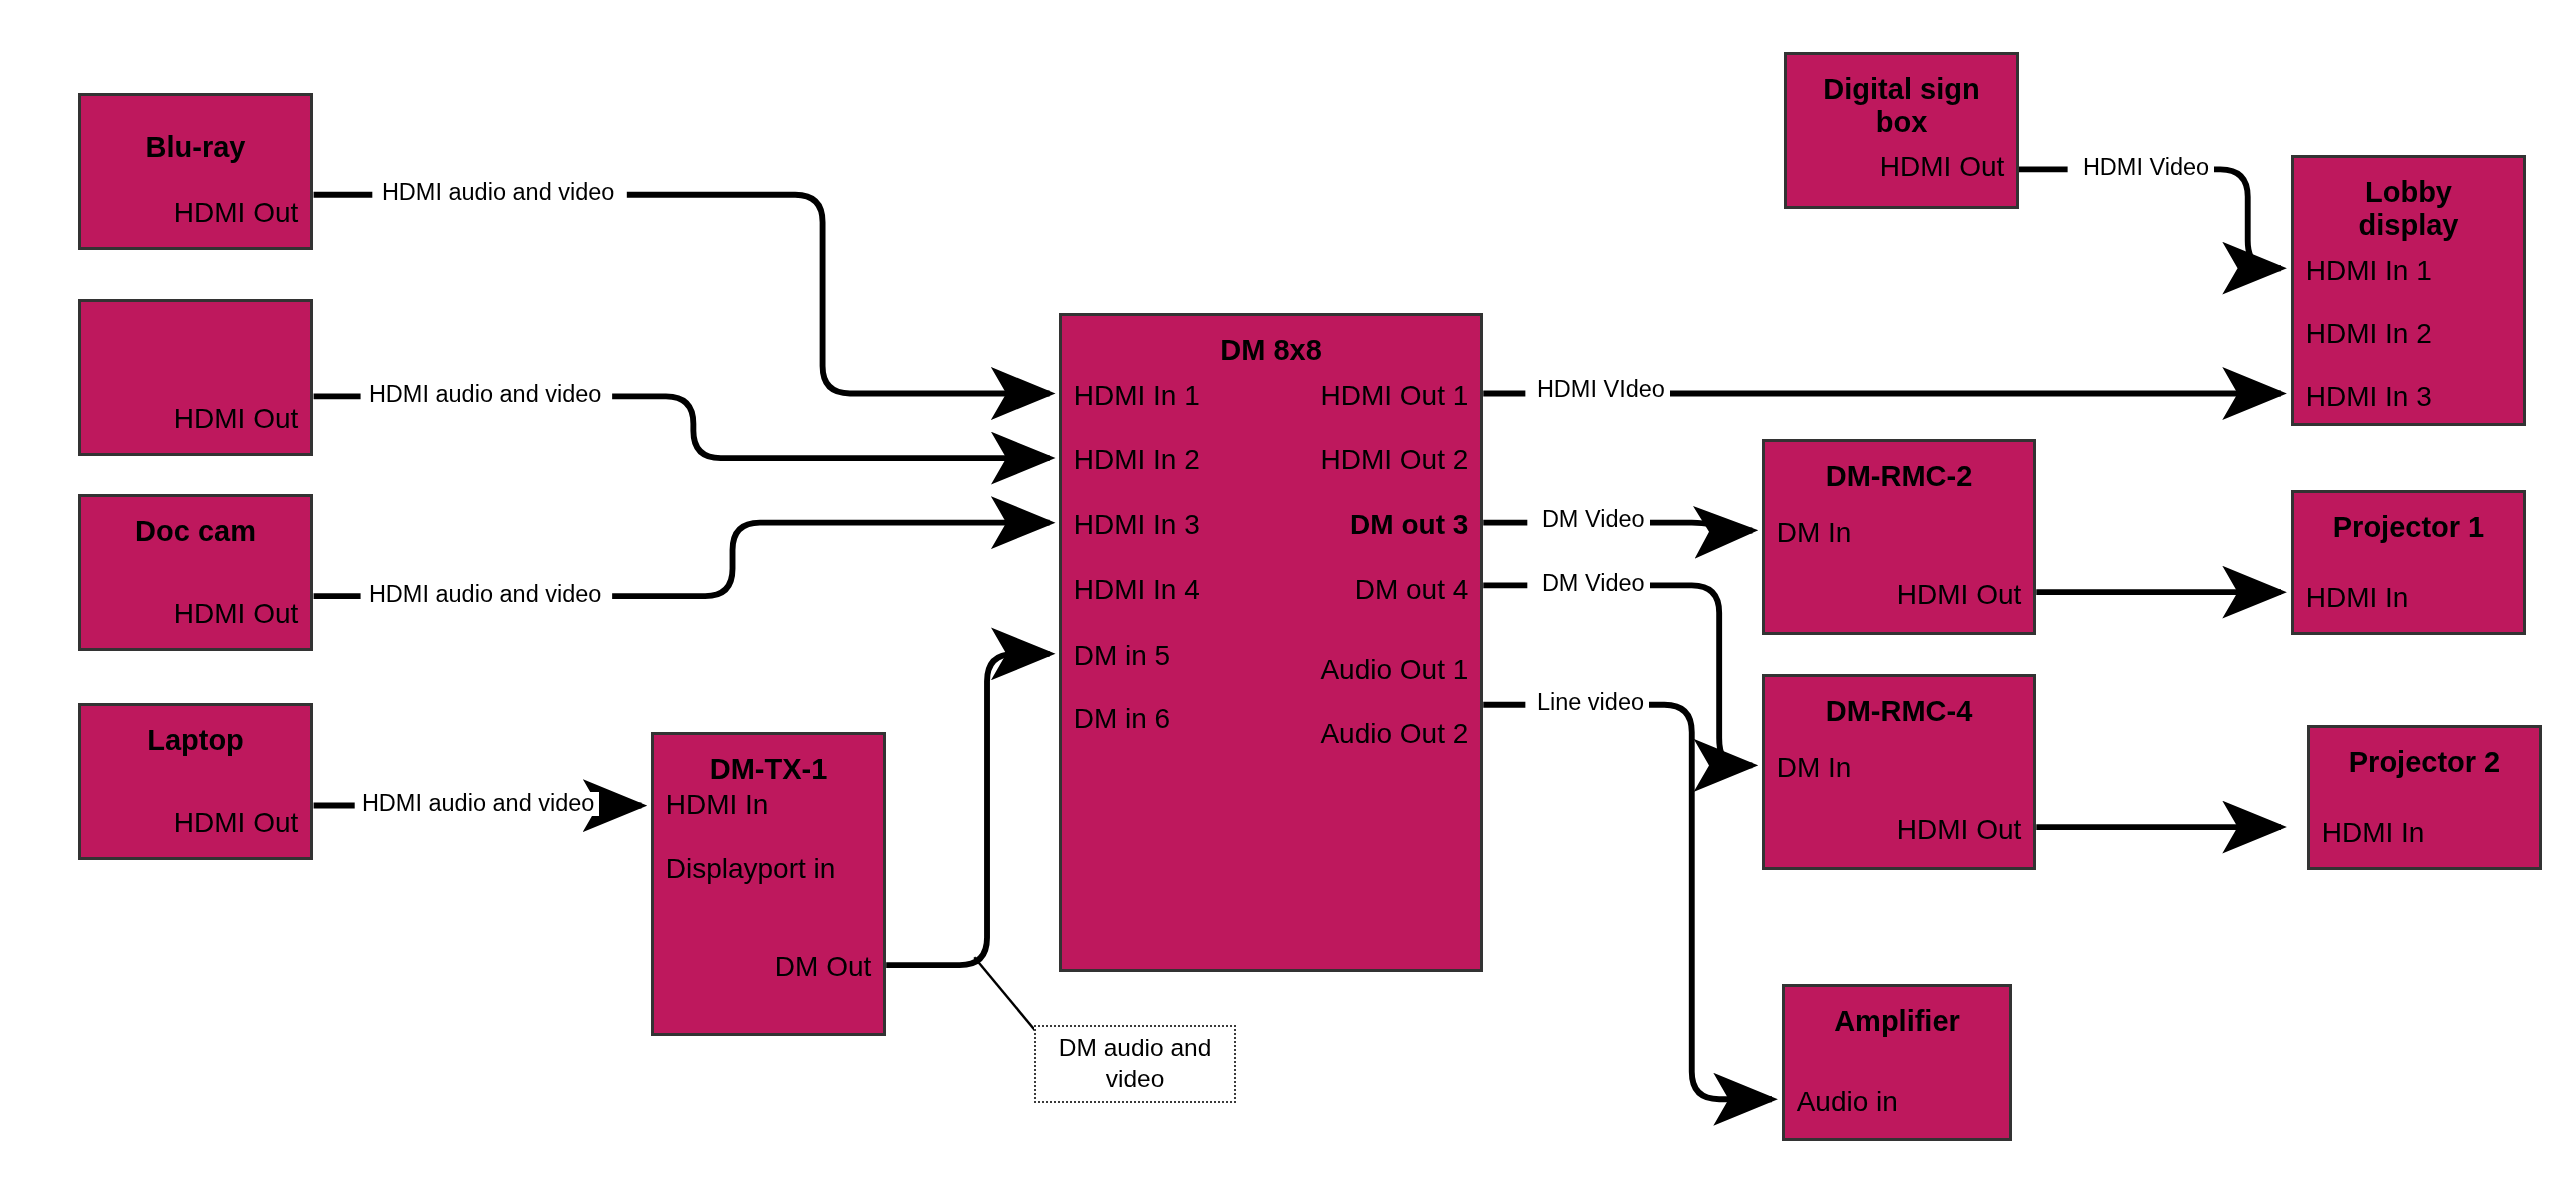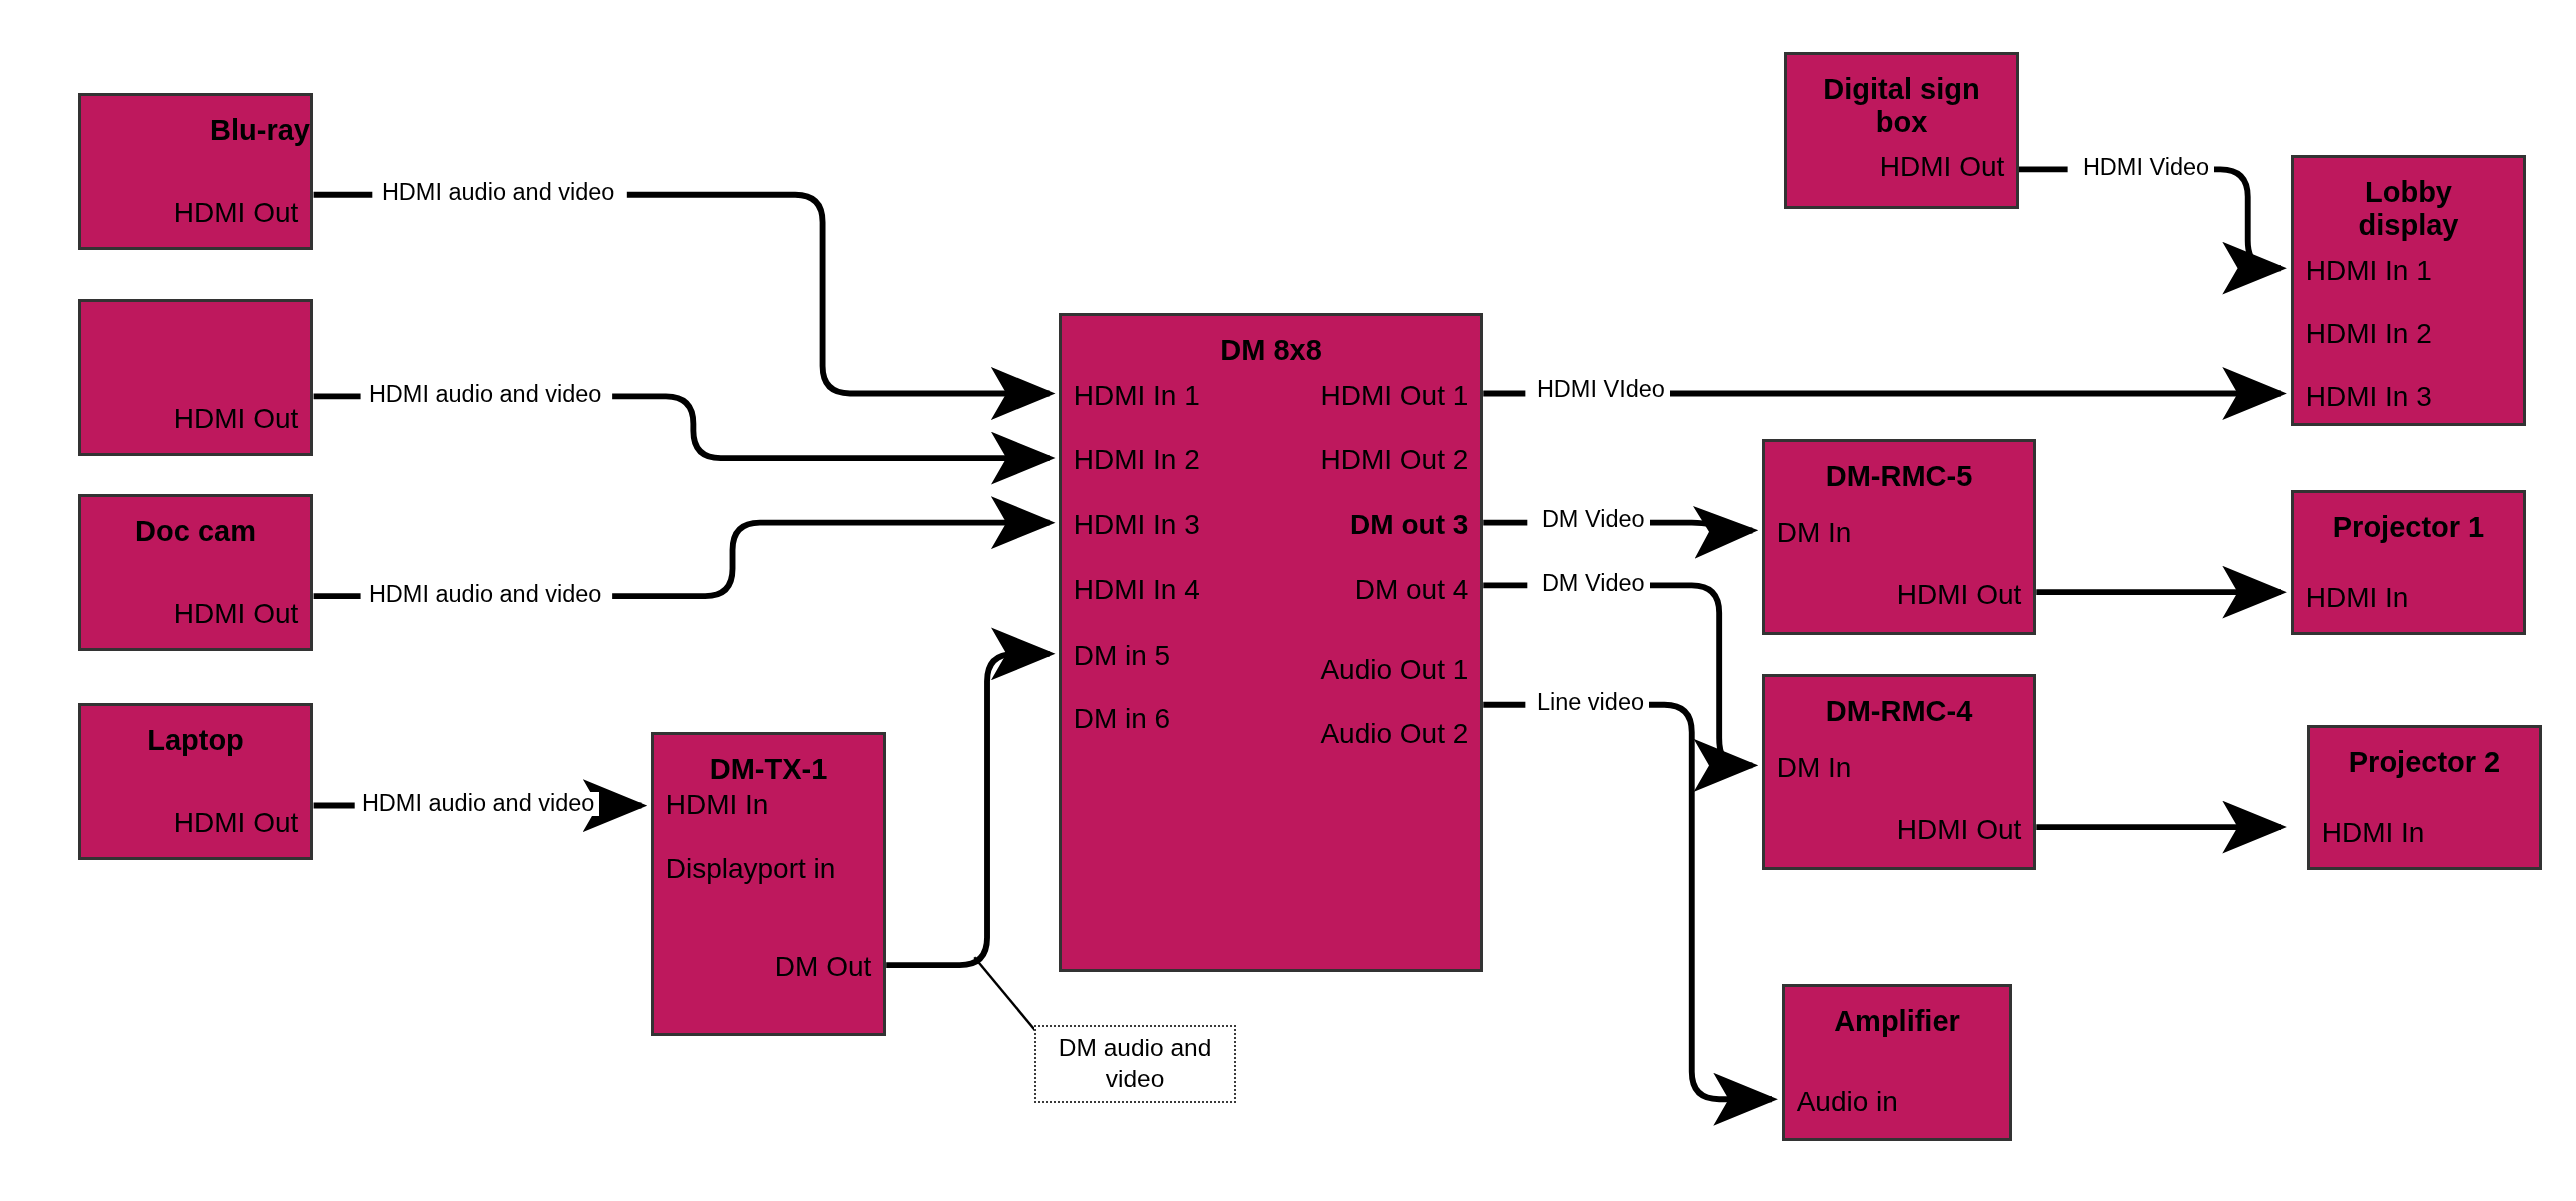--- a/index.html
+++ b/index.html
@@ -76,21 +76,21 @@
       <path d="M2080,605 L2330,605" marker-end="url(#ah)"></path>
 
       <path d="M2080,845 L2330,845" marker-end="url(#ah)"></path>
     </g>
 
     <path d="M995,978 L1073,1072" stroke="#000" stroke-width="2.5" fill="none"></path>
   </svg>
 
   <div id="nodes-layer">
       <div class="node" style="left: 78px; top: 93px; width: 235px; height: 157px; border-color: rgb(51, 51, 51);">
-        <div class="title" style="top: 18px; text-align: right;">Blu-ray</div>
+        <div class="title" style="top: 35px;">Blu-ray</div>
         <div class="port right" style="top: 101px; right: 11.7px; left: auto;">HDMI Out</div>
       </div>
       <div class="node" style="left: 78px; top: 299px; width: 235px; height: 157px; border-color: rgb(51, 51, 51);">
         <div class="port right" style="top: 101px; right: 11.7px; left: auto;">HDMI Out</div>
       </div>
       <div class="node" style="left: 78px; top: 494px; width: 235px; height: 157px; border-color: rgb(51, 51, 51);">
         <div class="title" style="top: 17.6px;">Doc cam</div>
         <div class="port right" style="top: 101px; right: 11.7px; left: auto;">HDMI Out</div>
       </div>
       <div class="node" style="left: 78px; top: 703px; width: 235px; height: 157px; border-color: rgb(51, 51, 51);">
@@ -122,21 +122,21 @@
         <div class="title" style="top: 17.6px;">Digital sign<br>box</div>
         <div class="port right" style="top: 96px; right: 11.7px; left: auto;">HDMI Out</div>
       </div>
       <div class="node" style="left: 2291px; top: 155px; width: 235px; height: 271px; border-color: rgb(51, 51, 51);">
         <div class="title" style="top: 17.6px;">Lobby<br>display</div>
         <div class="port left" style="top: 97px; left: 11.7px; right: auto;">HDMI In 1</div>
         <div class="port left" style="top: 160px; left: 11.7px; right: auto;">HDMI In 2</div>
         <div class="port left" style="top: 223px; left: 11.7px; right: auto;">HDMI In 3</div>
       </div>
       <div class="node" style="left: 1762px; top: 439px; width: 274px; height: 196px; border-color: rgb(51, 51, 51);">
-        <div class="title" style="top: 17.6px;">DM-RMC-5</div>
+        <div class="title" style="top: 17.6px;">DM-RMC-2</div>
         <div class="port left" style="top: 75px; left: 11.7px; right: auto;">DM In</div>
         <div class="port right" style="top: 137px; right: 11.7px; left: auto;">HDMI Out</div>
       </div>
       <div class="node" style="left: 1762px; top: 674px; width: 274px; height: 196px; border-color: rgb(51, 51, 51);">
         <div class="title" style="top: 17.6px;">DM-RMC-4</div>
         <div class="port left" style="top: 75px; left: 11.7px; right: auto;">DM In</div>
         <div class="port right" style="top: 137px; right: 11.7px; left: auto;">HDMI Out</div>
       </div>
       <div class="node" style="left: 2291px; top: 490px; width: 235px; height: 145px; border-color: rgb(51, 51, 51);">
         <div class="title" style="top: 17.6px;">Projector 1</div>

